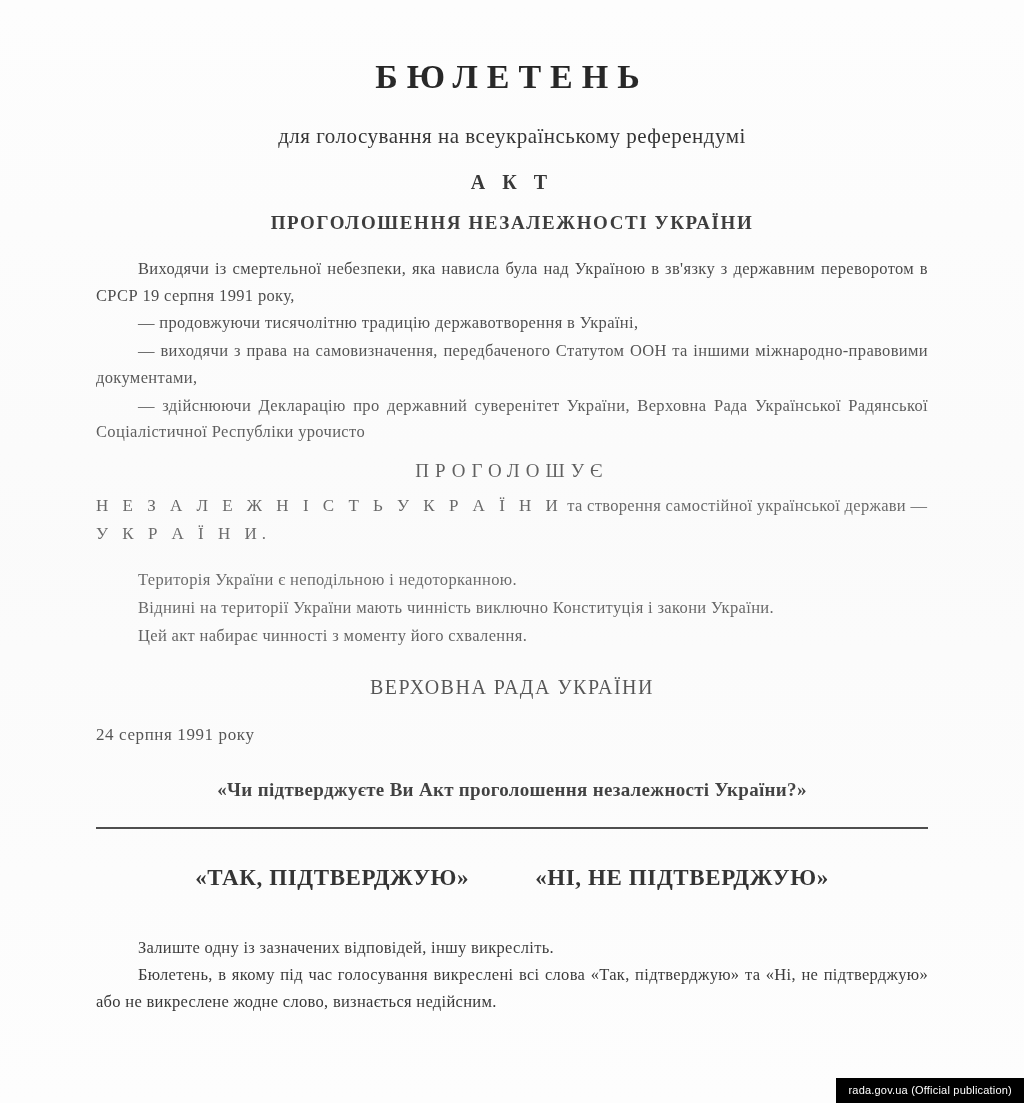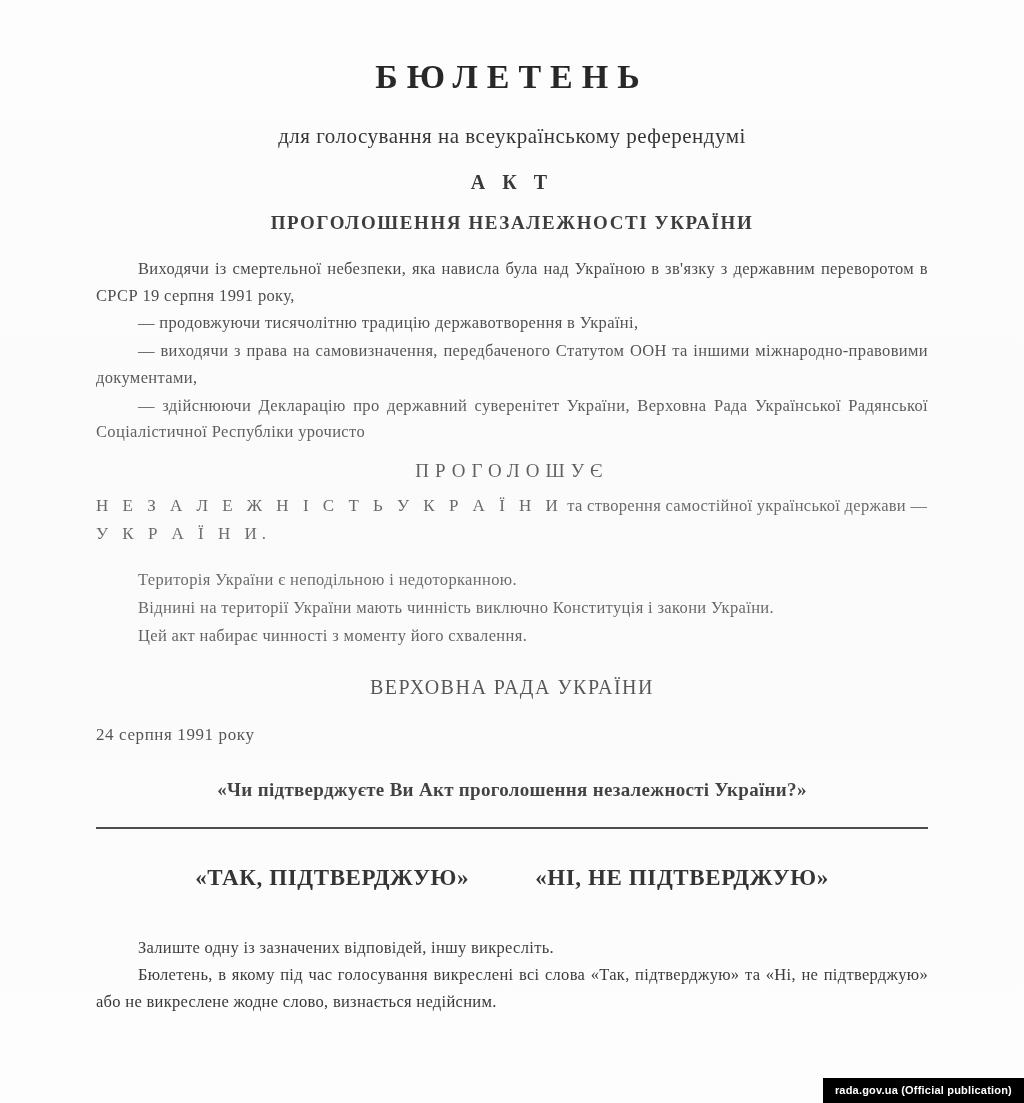--- a/index.html
+++ b/index.html
@@ -172,21 +172,20 @@
   .credit {
     position: absolute;
     right: 0;
     bottom: 0;
     background: #000000;
     color: #ffffff;
     font-family: "Liberation Sans", sans-serif;
     font-size: 11px;
     padding: 6px 12px 7px 12px;
     letter-spacing: 0.2px;
-    font-weight: bold;
   }
 </style>
 </head>
 <body>
 
 <div class="page">
 
   <div class="doc">
 
     <div class="title-main">БЮЛЕТЕНЬ</div>

